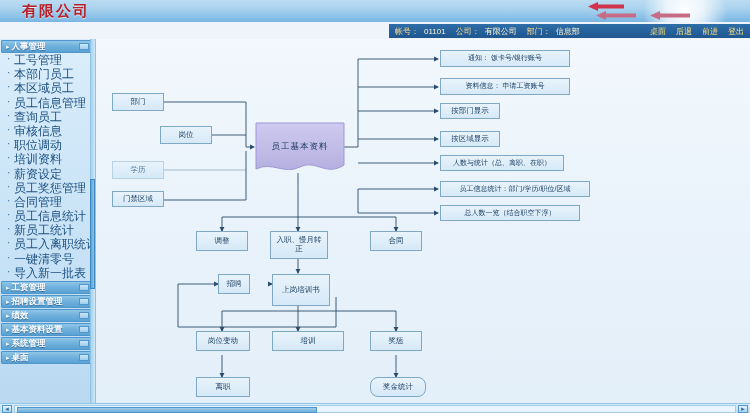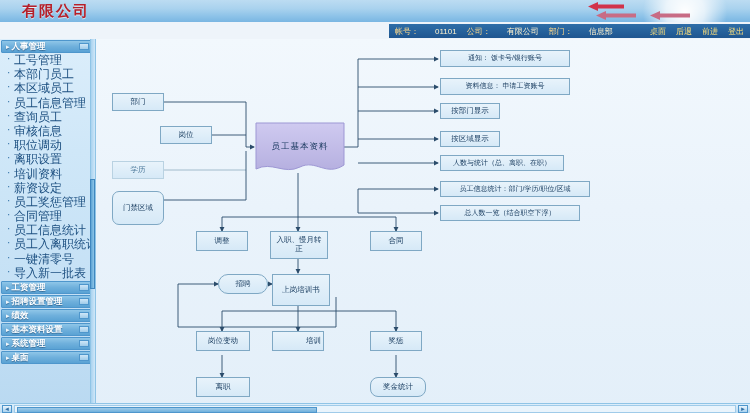--- a/index.html
+++ b/index.html
@@ -46,21 +46,21 @@
   }
   .tab .tab-ic { margin-right:3px; color:#2f6fa5; }
 
   
   .infobar {
     position:absolute; left:389px; top:24px; width:361px; height:14px;
     background:linear-gradient(180deg,#2e6ea8 0%,#1f5690 100%);
     display:flex; align-items:center; gap:10px;
     padding:0 6px; font-size:8px; color:#ffe9a8; white-space:nowrap;
   }
-  .infobar .grp { display:flex; align-items:center; gap:16px;justify-content:space-between; }
+  .infobar .grp { display:flex; align-items:center; gap:5px;justify-content:space-between; }
   .infobar .k { color:#ffd98a; }
   .infobar .v { color:#fff3cf; }
   .infobar .spacer { flex:1; }
   .infobar .navlink { color:#ffe07a; cursor:pointer; }
 
   
   .sidebar {
     position:absolute; left:0; top:39px; width:96px; height:374px;
     background:linear-gradient(180deg,#dceefb 0%,#cfe7f8 30%,#c4e0f5 70%,#b9d9f1 100%);
     border-right:1px solid #8fc4e6;
@@ -197,26 +197,26 @@
   <div class="sidebar">
     <div id="sidebar-body">
         <div class="sb-group-head"><span class="bullet">▸</span><span>人事管理</span><span class="handle"></span></div>
         <div class="sb-item">工号管理</div>
         <div class="sb-item">本部门员工</div>
         <div class="sb-item">本区域员工</div>
         <div class="sb-item">员工信息管理</div>
         <div class="sb-item">查询员工</div>
         <div class="sb-item">审核信息</div>
         <div class="sb-item">职位调动</div>
-        <div class="sb-item">离职设置</div>
         <div class="sb-item">培训资料</div>
         <div class="sb-item">薪资设定</div>
         <div class="sb-item">员工奖惩管理</div>
         <div class="sb-item">合同管理</div>
         <div class="sb-item">员工信息统计</div>
+        <div class="sb-item">新员工统计</div>
         <div class="sb-item">员工入离职统计</div>
         <div class="sb-item">一键清零号</div>
         <div class="sb-item">导入新一批表</div>
         <div class="sb-group-head"><span class="bullet">▸</span><span>工资管理</span><span class="handle"></span></div>
         <div class="sb-group-head"><span class="bullet">▸</span><span>招聘设置管理</span><span class="handle"></span></div>
         <div class="sb-group-head"><span class="bullet">▸</span><span>绩效</span><span class="handle"></span></div>
         <div class="sb-group-head"><span class="bullet">▸</span><span>基本资料设置</span><span class="handle"></span></div>
         <div class="sb-group-head"><span class="bullet">▸</span><span>系统管理</span><span class="handle"></span></div>
         <div class="sb-group-head"><span class="bullet">▸</span><span>桌面</span><span class="handle"></span></div>
       </div>
@@ -285,39 +285,39 @@
     <div class="doc-node" style="left:158px; top:82px;">
       <svg class="shape" viewBox="0 0 92 52">
         <path d="M2 2 H90 V44 C72 56 62 38 46 46 C30 54 18 40 2 48 Z" fill="url(#docg)" stroke="#9d97d4" stroke-width="1"></path>
       </svg>
       <span class="lbl">员工基本资料</span>
     </div>
 
     <div class="node" style="left:16px; top:54px; width:52px; height:18px;"><span>部门</span></div>
     <div class="node" style="left:16px; top:87px; width:52px; height:18px;margin-left:48px;"><span>岗位</span></div>
     <div class="node faint" style="left:16px; top:122px; width:52px; height:18px;"><span>学历</span></div>
-    <div class="node" style="left:16px; top:152px; width:52px; height:34px;border-radius:7px;"><span>门禁区域</span></div>
+    <div class="node" style="left:16px; top:152px; width:52px; height:16px;"><span>门禁区域</span></div>
 
     <div class="node wide" style="left:344px; top:11px; width:130px; height:17px;"><span>通知： 饭卡号/银行账号</span></div>
     <div class="node wide" style="left:344px; top:39px; width:130px; height:17px;"><span>资料信息： 申请工资账号</span></div>
     <div class="node" style="left:344px; top:64px; width:60px; height:16px;"><span>按部门显示</span></div>
     <div class="node" style="left:344px; top:92px; width:60px; height:16px;"><span>按区域显示</span></div>
     <div class="node wide" style="left:344px; top:116px; width:124px; height:16px;"><span>人数与统计（总、离职、在职）</span></div>
     <div class="node wide" style="left:344px; top:142px; width:150px; height:16px;"><span>员工信息统计：部门/学历/职位/区域</span></div>
     <div class="node wide" style="left:344px; top:166px; width:140px; height:16px;"><span>总人数一览（结合职空下浮）</span></div>
 
     <div class="node" style="left:100px; top:192px; width:52px; height:20px;"><span>调整</span></div>
     <div class="node" style="left:174px; top:192px; width:58px; height:28px;"><span>入职、慢月转正</span></div>
     <div class="node" style="left:274px; top:192px; width:52px; height:20px;"><span>合同</span></div>
 
-    <div class="node" style="left:122px; top:235px; width:50px; height:20px;border-radius:10px;"><span>招聘</span></div>
+    <div class="node" style="left:122px; top:235px; width:32px; height:20px;"><span>招聘</span></div>
     <div class="node" style="left:176px; top:235px; width:58px; height:32px;"><span>上岗培训书</span></div>
 
     <div class="node" style="left:100px; top:292px; width:54px; height:20px;"><span>岗位变动</span></div>
-    <div class="node" style="left:176px; top:292px; width:52px; height:20px;justify-content:flex-end;"><span>培训</span></div>
+    <div class="node" style="left:176px; top:292px; width:72px; height:20px;"><span>培训</span></div>
     <div class="node" style="left:274px; top:292px; width:52px; height:20px;"><span>奖惩</span></div>
 
     <div class="node" style="left:100px; top:338px; width:54px; height:20px;"><span>离职</span></div>
     <div class="node" style="left:274px; top:338px; width:56px; height:20px;border-radius:8px;"><span>奖金统计</span></div>
   </div>
 
   <div class="hscroll">
     <div class="harrow" style="left:2px;">◄</div>
     <div class="htrack">
       <div class="hthumb"></div>

